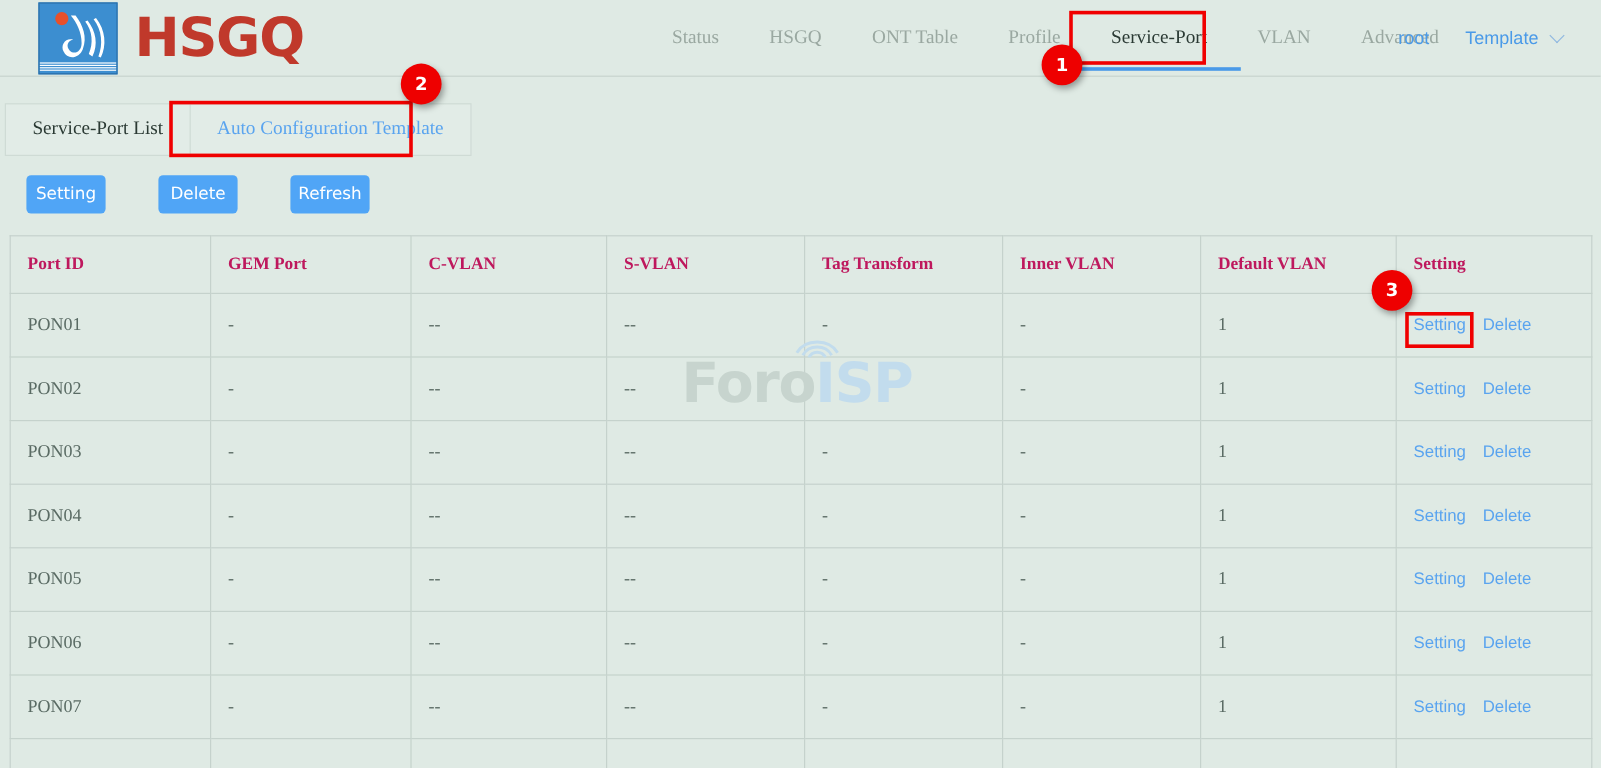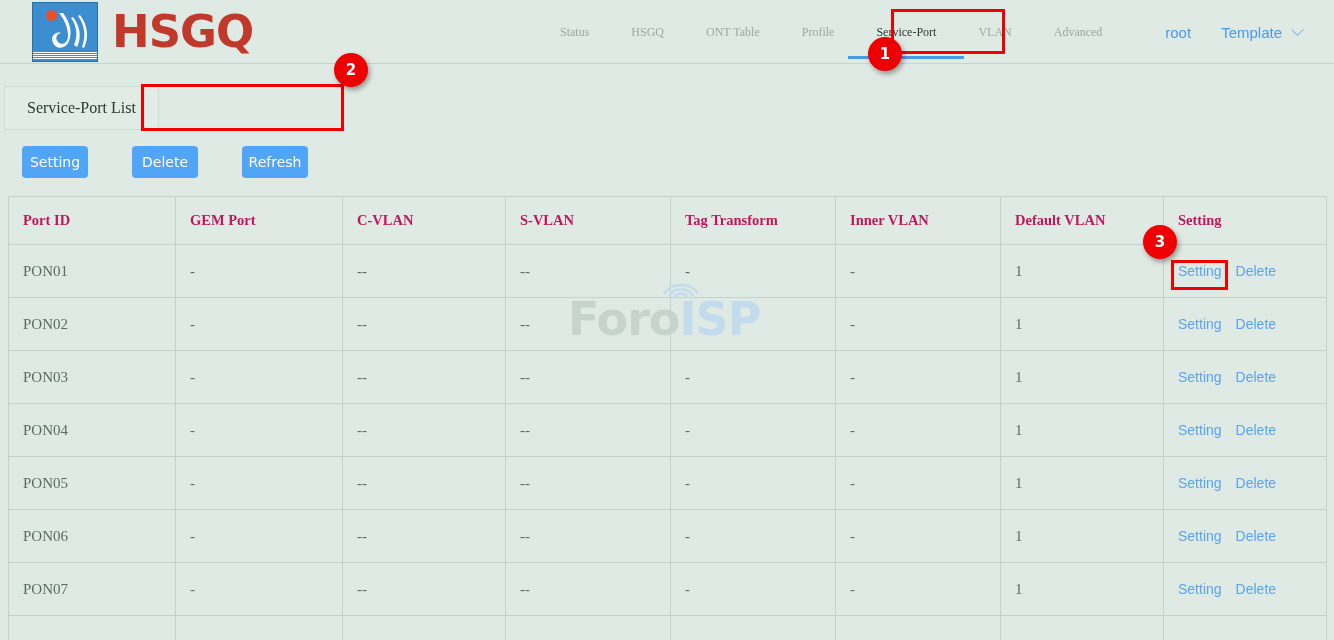--- a/index.html
+++ b/index.html
@@ -53,21 +53,21 @@
   .nav {
     position: absolute;
     left: 560px; top: 0;
     height: 64px;
     display: flex;
     align-items: center;
   }
   .nav-item {
     position: relative;
     font-family: "Liberation Serif", serif;
-    font-size: 12px;
+    font-size: 16px;
     color: #9aa8a1;
     padding: 0 0 0 0;
     margin-right: 42px;
     white-space: nowrap;
     cursor: pointer;
     height: 64px;
     display: flex;
     align-items: center;
   }
   .nav-item.active { color: #2b3a34; }
@@ -274,20 +274,21 @@
         <span>Template</span>
         <span class="chev"></span>
       </div>
     </div>
   </div>
 
   <div class="tabstrip-wrap">
     <div class="tabstrip-rule"></div>
     <div class="tabstrip">
       <div class="tab">Service-Port List</div>
+      <div class="tab active">Auto Configuration Template</div>
     </div>
   </div>
 
   <div class="btnbar">
     <button class="btn">Setting</button>
     <button class="btn">Delete</button>
     <button class="btn">Refresh</button>
   </div>
 
   <div class="table-wrap">

